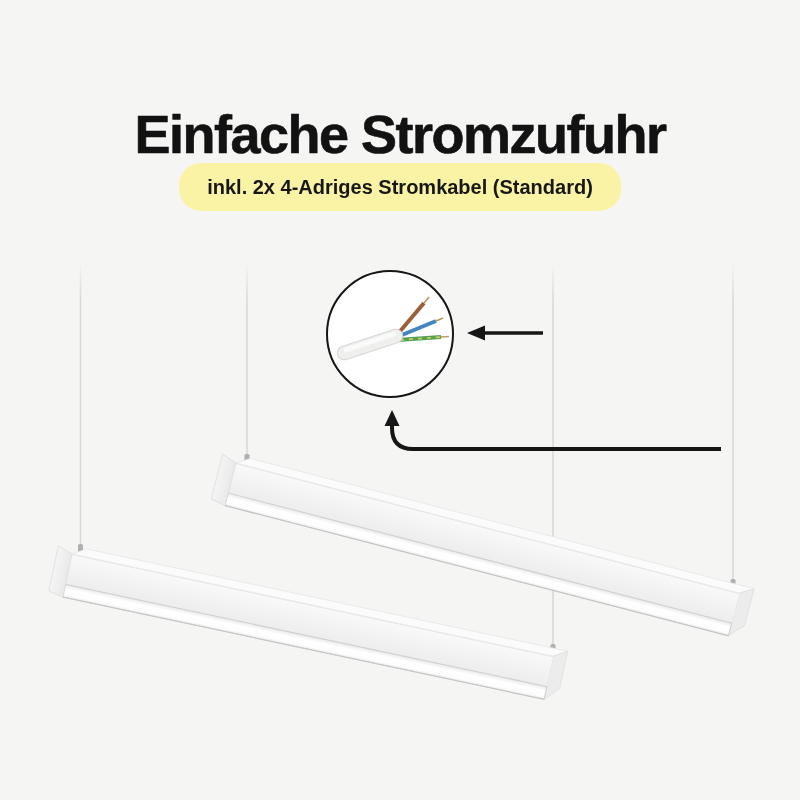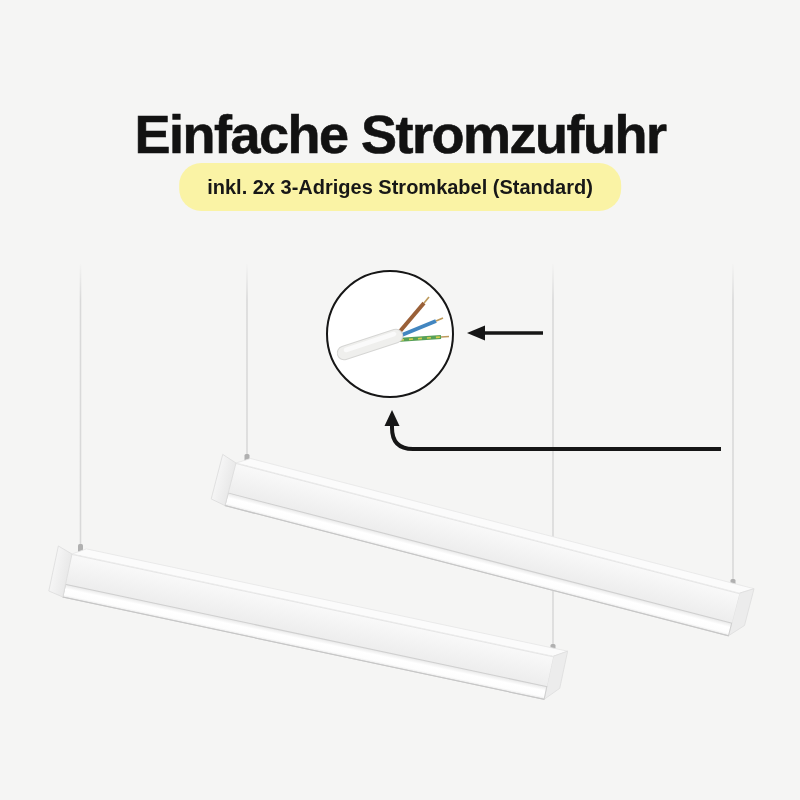--- a/index.html
+++ b/index.html
@@ -45,21 +45,21 @@
   .arrow-line{stroke:var(--arrow,#161616);fill:none;}
   .arrow-head{fill:var(--arrow,#161616);stroke:none;}
 </style>
 </head>
 <body>
 
 <div class="stage">
 
   <h1 class="title">Einfache Stromzufuhr</h1>
 
-  <div class="badge">inkl. 2x 3-Adriges Stromkabel (Standard)</div>
+  <div class="badge">inkl. 2x 4-Adriges Stromkabel (Standard)</div>
 
   <svg class="scene" width="800" height="800" viewBox="0 0 800 800">
     <defs>
       <linearGradient id="cableFade" x1="0" y1="262" x2="0" y2="300" gradientUnits="userSpaceOnUse">
         <stop offset="0" stop-color="#d9d9d9" stop-opacity="0"></stop>
         <stop offset="1" stop-color="#d9d9d9" stop-opacity="1"></stop>
       </linearGradient>
       <linearGradient id="faceGrad" x1="0" y1="0" x2="0" y2="1">
         <stop offset="0" stop-color="#f9f9f9"></stop>
         <stop offset="1" stop-color="#ededed"></stop>

